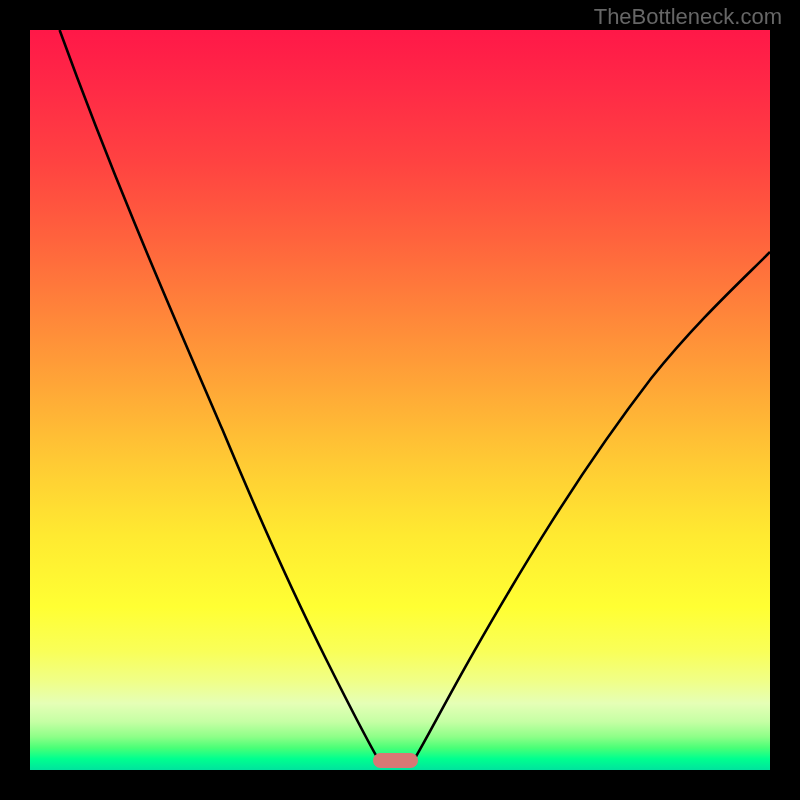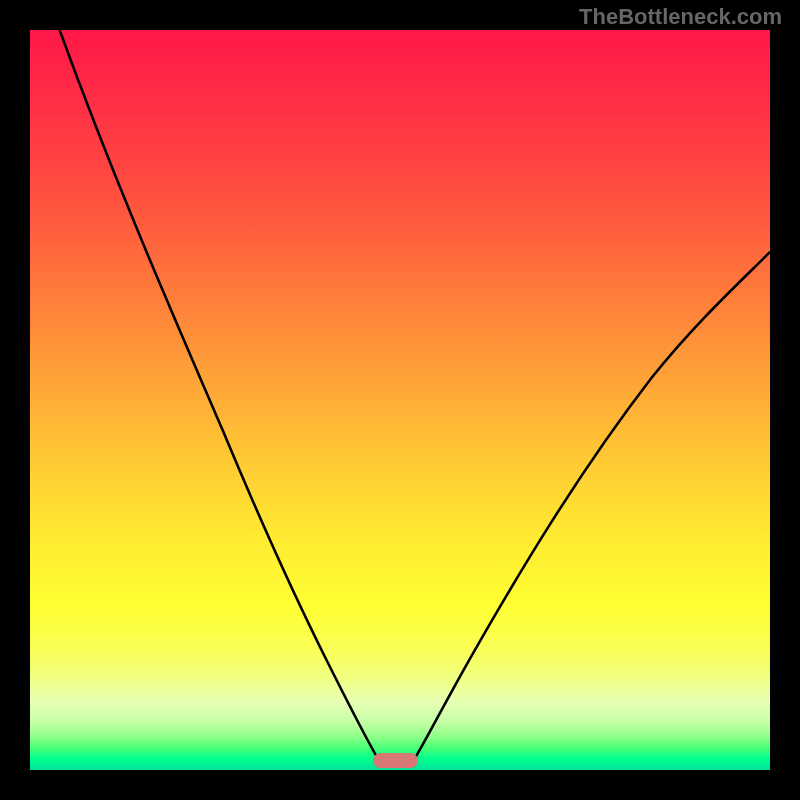--- a/index.html
+++ b/index.html
@@ -11,21 +11,21 @@
     position: relative;
     overflow: hidden;
     font-family: Arial, Helvetica, sans-serif;
   }
   .watermark {
     position: absolute;
     top: 4px;
     right: 18px;
     color: #666;
     font-size: 22px;
-    font-weight: 700;
+    font-weight: 400;
     z-index: 10;
   }
   .plot-area {
     position: absolute;
     left: 30px;
     top: 30px;
     width: 740px;
     height: 740px;
     background: linear-gradient(to bottom,
       #ff1848 0%,

